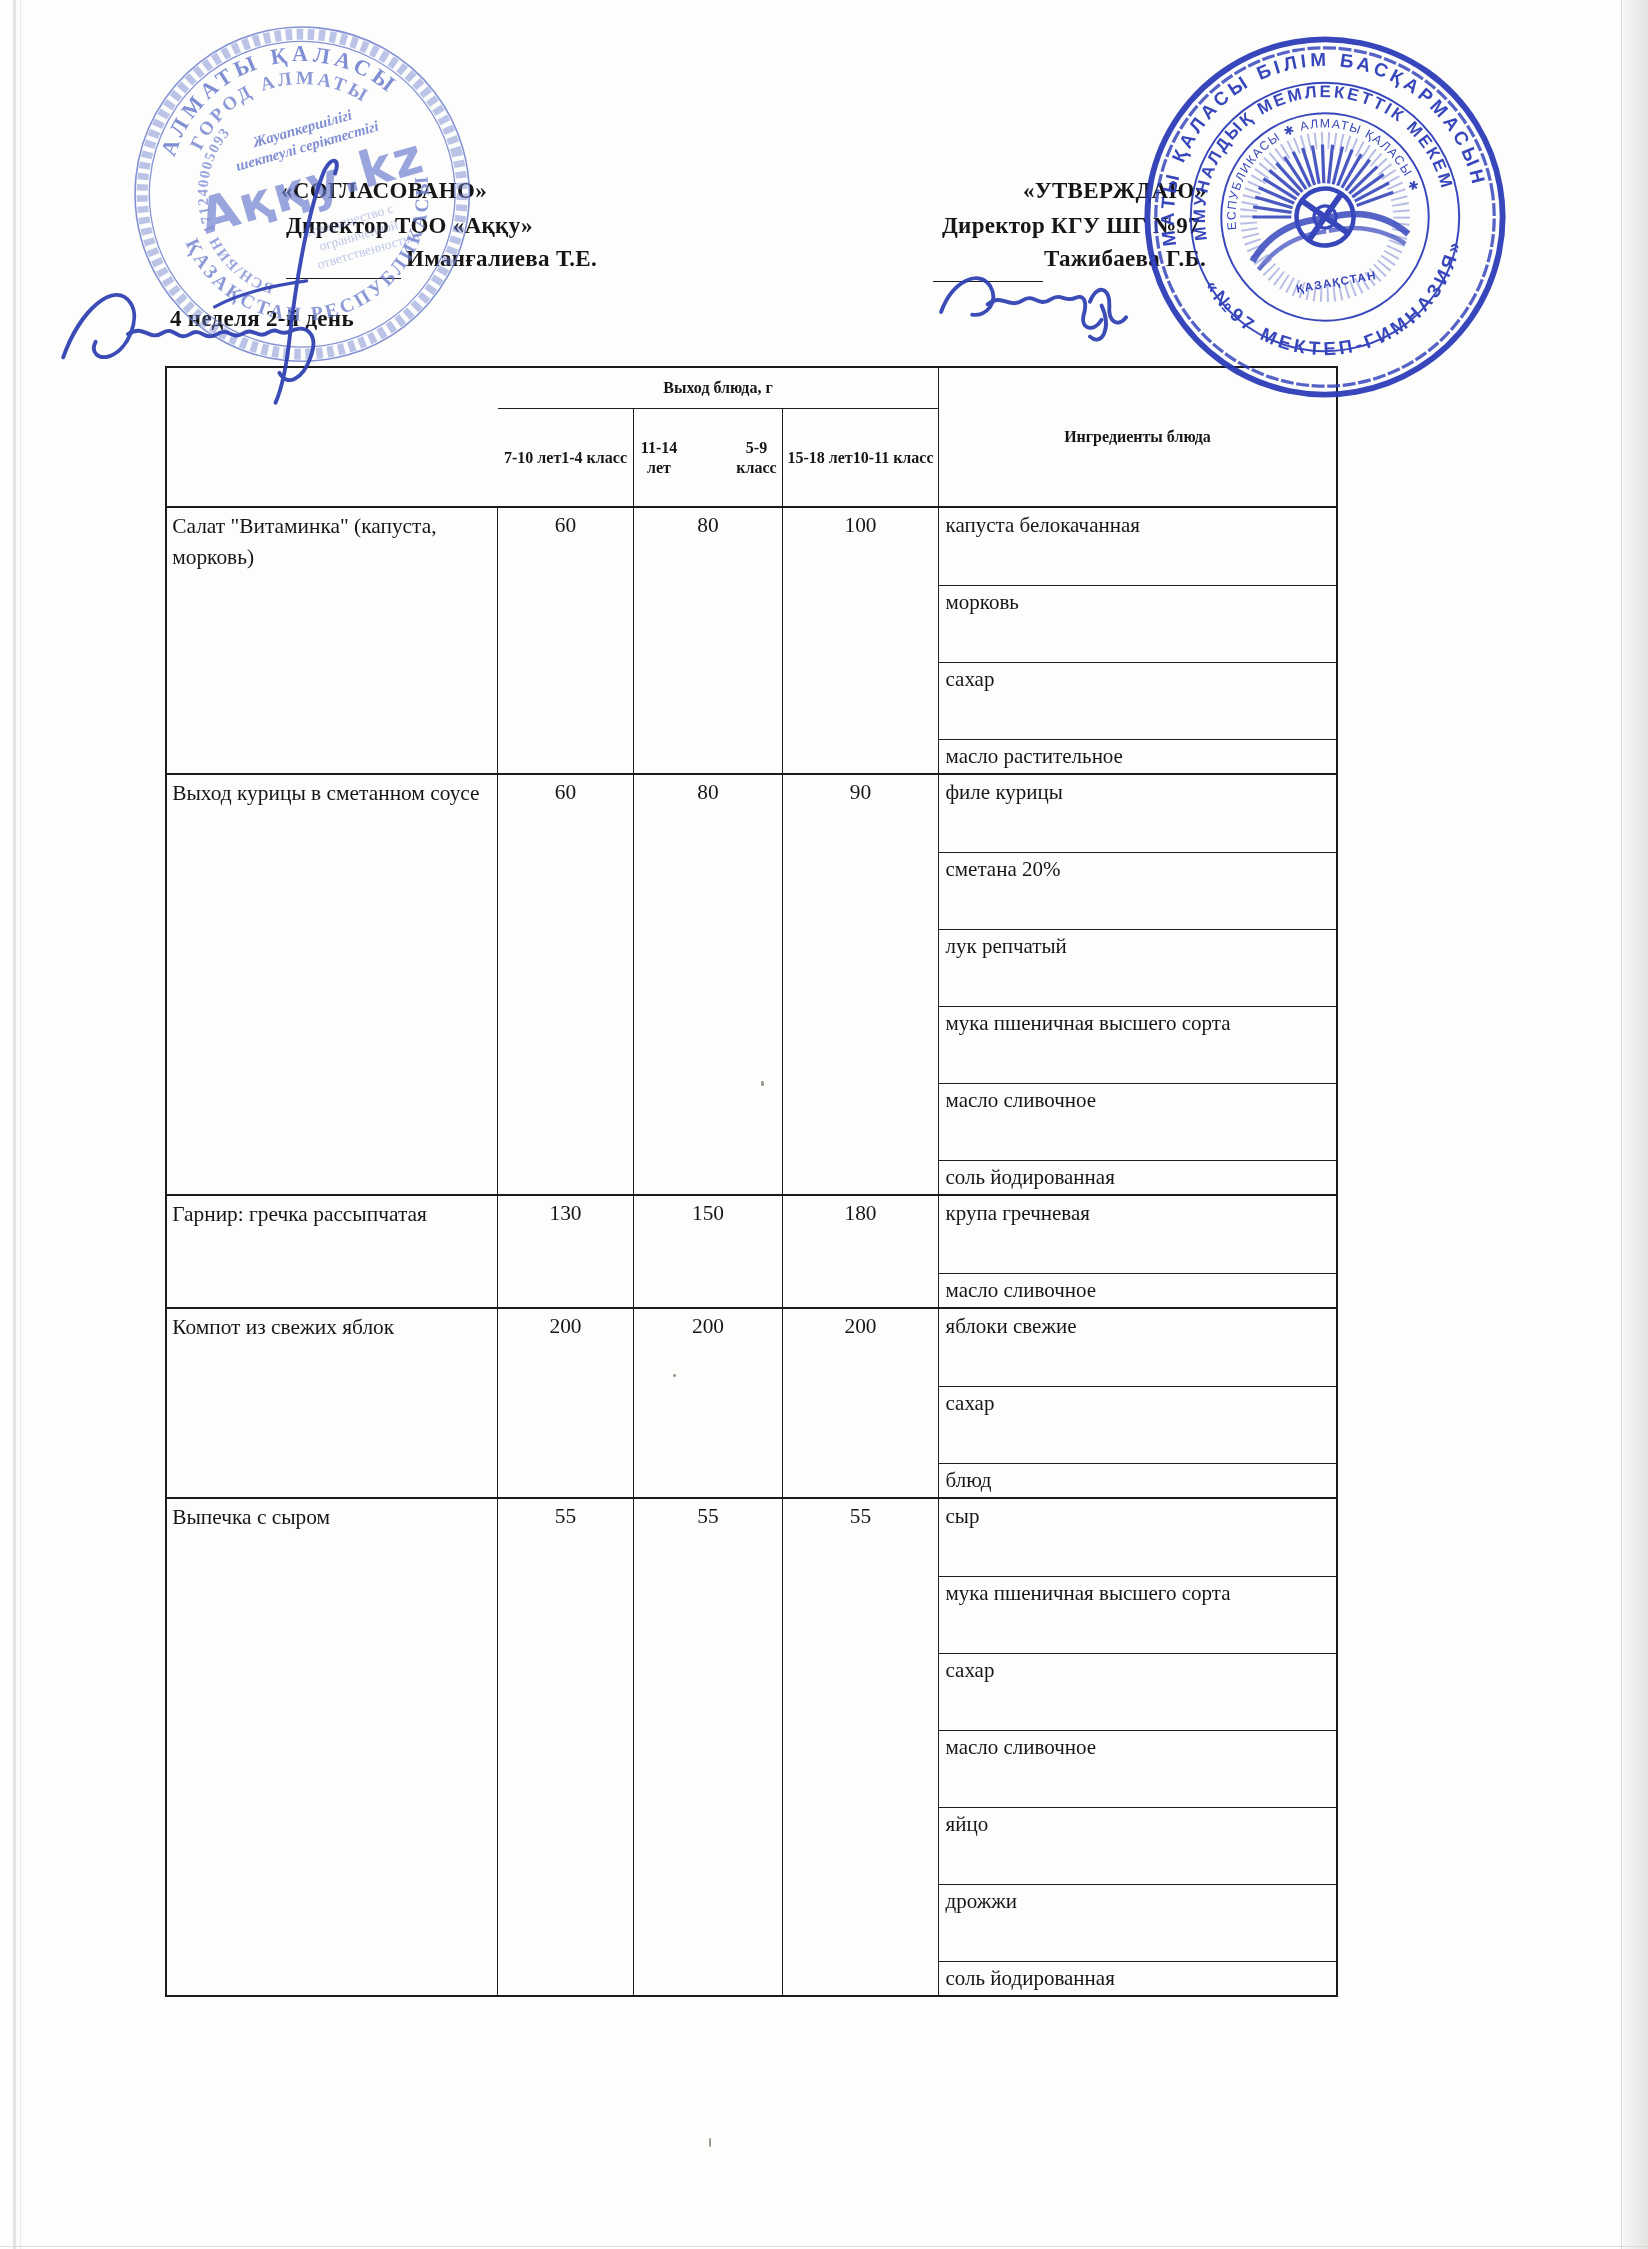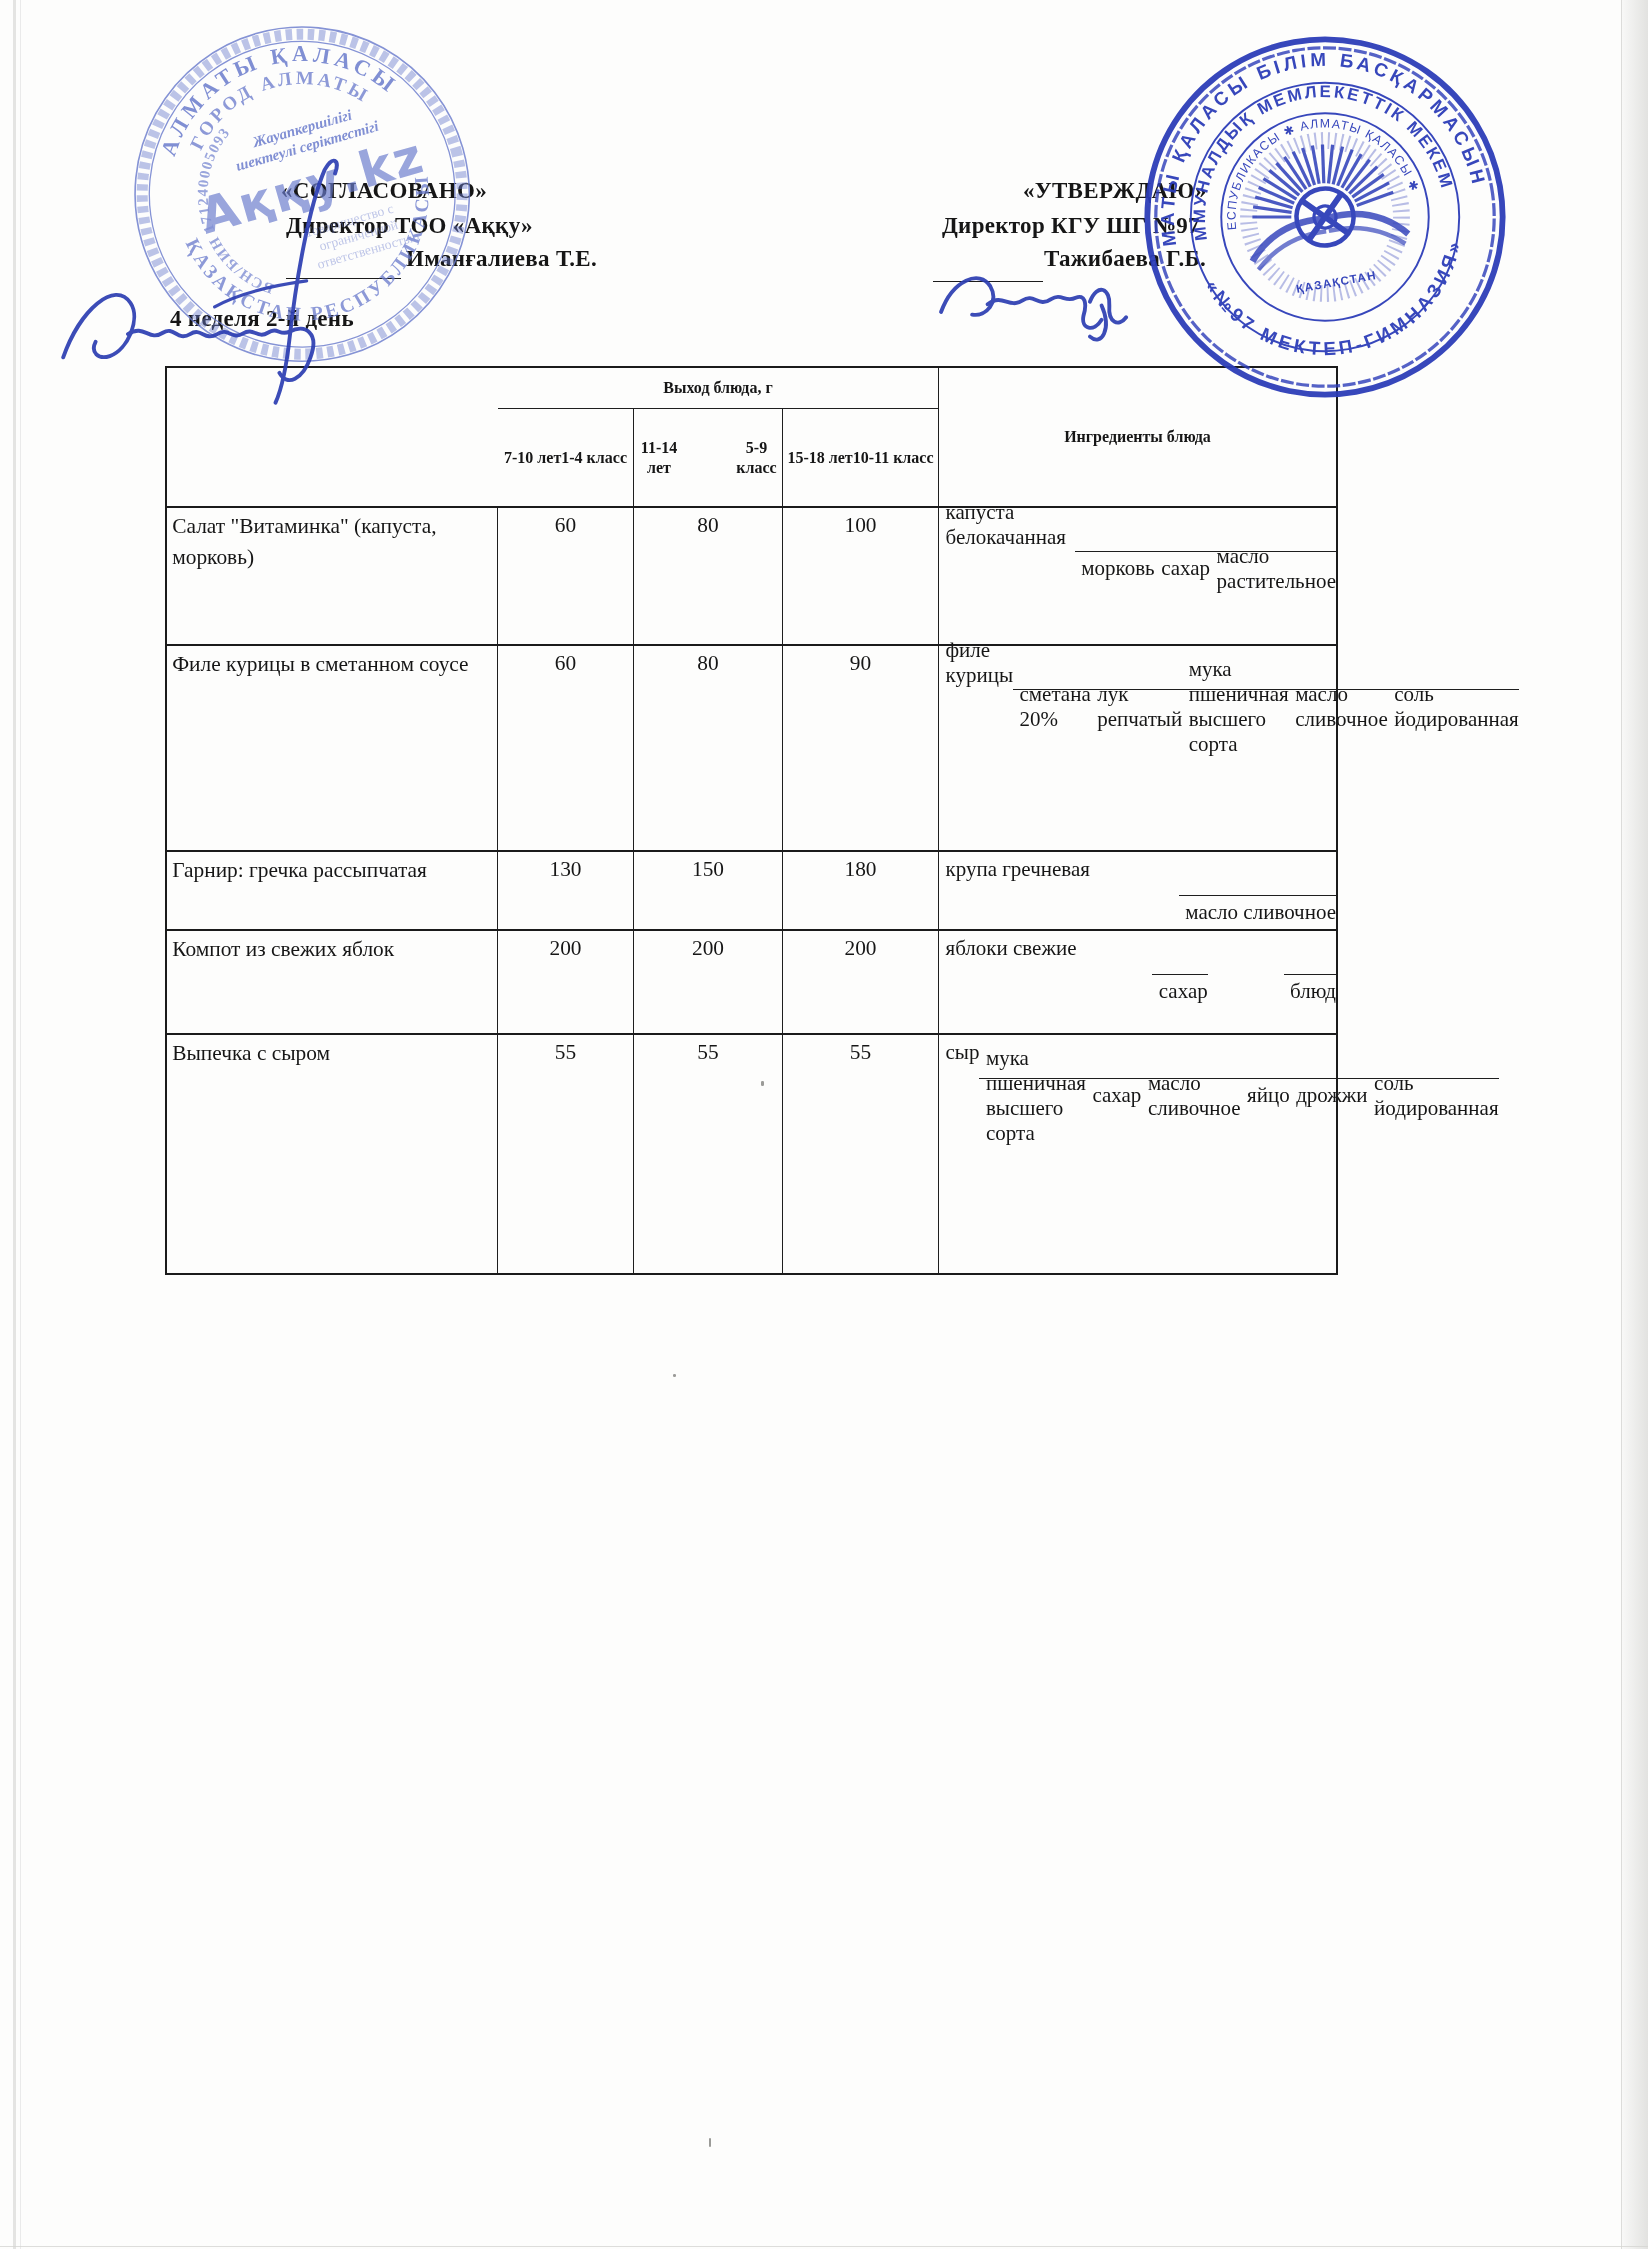--- a/index.html
+++ b/index.html
@@ -30,21 +30,21 @@
   .th.c5{grid-row:1/3;grid-column:5;}
   .th.age{grid-row:2;box-sizing:border-box;flex-direction:row;}
   .th.age.a1{grid-column:2;border-right:1.9px solid #1e1e1e;}
   .th.age.a2{grid-column:3;border-right:1.9px solid #1e1e1e;gap:47px;}
   .th.age.a3{grid-column:4;border-right:1.9px solid #1e1e1e;}
   .trow{display:grid;grid-template-columns:331px 136px 149px 156px 1fr;}
   .trow + .trow{border-top:2.6px solid #1b1b1b;}
   .td{box-sizing:border-box;font-size:21.4px;}
   .td.dish{padding:3.2px 6.5px 3.2px 5.2px;line-height:1.45;border-right:1.9px solid #1e1e1e;}
   .td.num{text-align:center;padding-top:5.2px;border-right:1.9px solid #1e1e1e;}
-  .td.ing-col{display:flex;justify-content:space-between;}
+  .td.ing-col{display:flex;flex-direction:column;justify-content:space-between;}
   .ing{box-sizing:border-box;height:34px;display:flex;align-items:center;
     padding-left:6.5px;font-size:21px;}
   .ing + .ing{border-top:1.9px solid #1e1e1e;margin-top:43px;}
   
   .stampsvg{position:absolute;pointer-events:none;}
   .sig-overlay{position:absolute;left:0;top:0;pointer-events:none;}
 </style>
 </head>
 <body>
 
@@ -94,21 +94,21 @@
           <div class="td num">80</div>
           <div class="td num">100</div>
           <div class="td ing-col">
             <div class="ing">капуста белокачанная</div>
             <div class="ing">морковь</div>
             <div class="ing">сахар</div>
             <div class="ing">масло растительное</div>
           </div>
         </div>
         <div class="trow" style="min-height: 204px;">
-          <div class="td dish">Филе курицы в сметанном соусе</div>
+          <div class="td dish">Выход курицы в сметанном соусе</div>
           <div class="td num">60</div>
           <div class="td num">80</div>
           <div class="td num">90</div>
           <div class="td ing-col">
             <div class="ing">филе курицы</div>
             <div class="ing">сметана 20%</div>
             <div class="ing">лук репчатый</div>
             <div class="ing">мука пшеничная высшего сорта</div>
             <div class="ing">масло сливочное</div>
             <div class="ing">соль йодированная</div>

